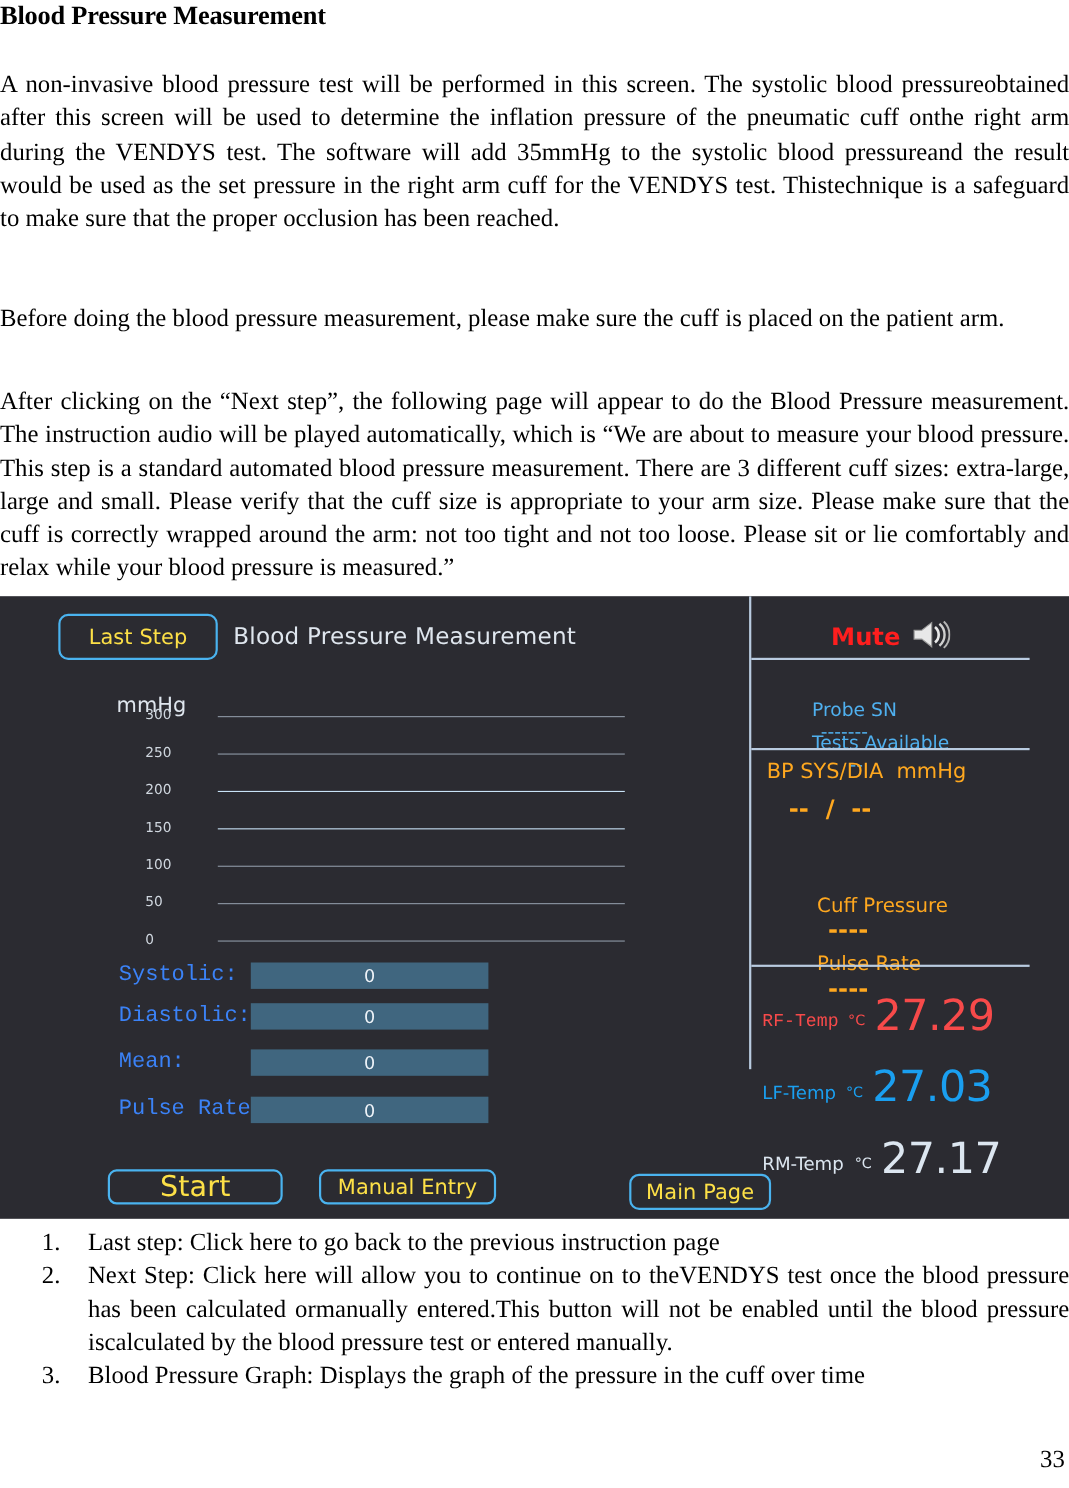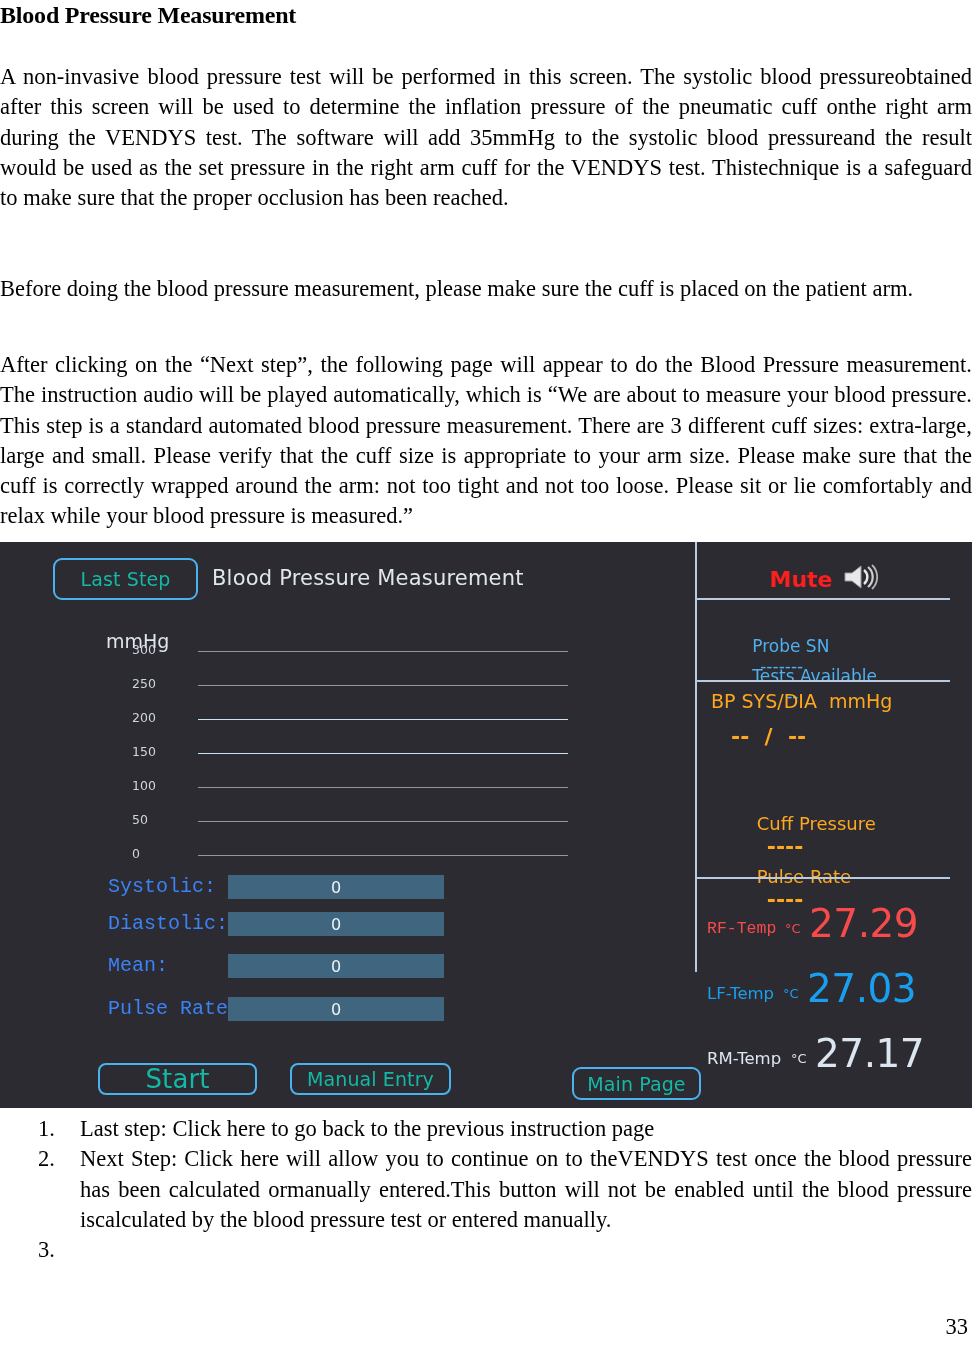--- a/index.html
+++ b/index.html
@@ -55,35 +55,35 @@
     overflow: hidden;
   }
   .ui-left {
     position: absolute;
     left: 0; top: 0;
     width: 717px;
     height: 566px;
   }
   .ui-right {
     position: absolute;
-    left: 695px; top: 0;
+    left: 681px; top: 0;
     width: 255px;
     height: 430px;
     border-left: 2px solid #b9cbe0;
     box-sizing: border-box;
     padding-left: 20px;
   }
 
   
   .btn {
     position: absolute;
     border: 2px solid #4ab3ef;
     border-radius: 9px;
     background: #2b2b31;
-    color: #14b8a6;
+    color: #fde047;
     display: flex;
     align-items: center;
     justify-content: center;
     box-sizing: border-box;
     font-size: 19px;
     letter-spacing: 0.1px;
   }
   .btn-last-step { left: 53px; top: 16px; width: 145px; height: 42px; }
   .btn-next-step { left: 518px; top: 16px; width: 145px; height: 42px; }
   .btn-start     { left: 98px;  top: 521px; width: 159px; height: 32px; border-radius: 8px; font-size: 26px;}
@@ -398,18 +398,19 @@
     <div class="list-item">
       <span class="num">1.</span>
       <span>Last step: Click here to go back to the previous instruction page</span>
     </div>
     <div class="list-item">
       <span class="num">2.</span>
       <span>Next Step: Click here will allow you to continue on to theVENDYS test once the blood pressure has been calculated ormanually entered.This button will not be enabled until the blood pressure iscalculated by the blood pressure test or entered manually.</span>
     </div>
     <div class="list-item">
       <span class="num">3.</span>
+      <span>Blood Pressure Graph: Displays the graph of the pressure in the cuff over time</span>
     </div>
   </div>
 
   <div class="pageno">33</div>
 
 </div>
 
 </body></html>

